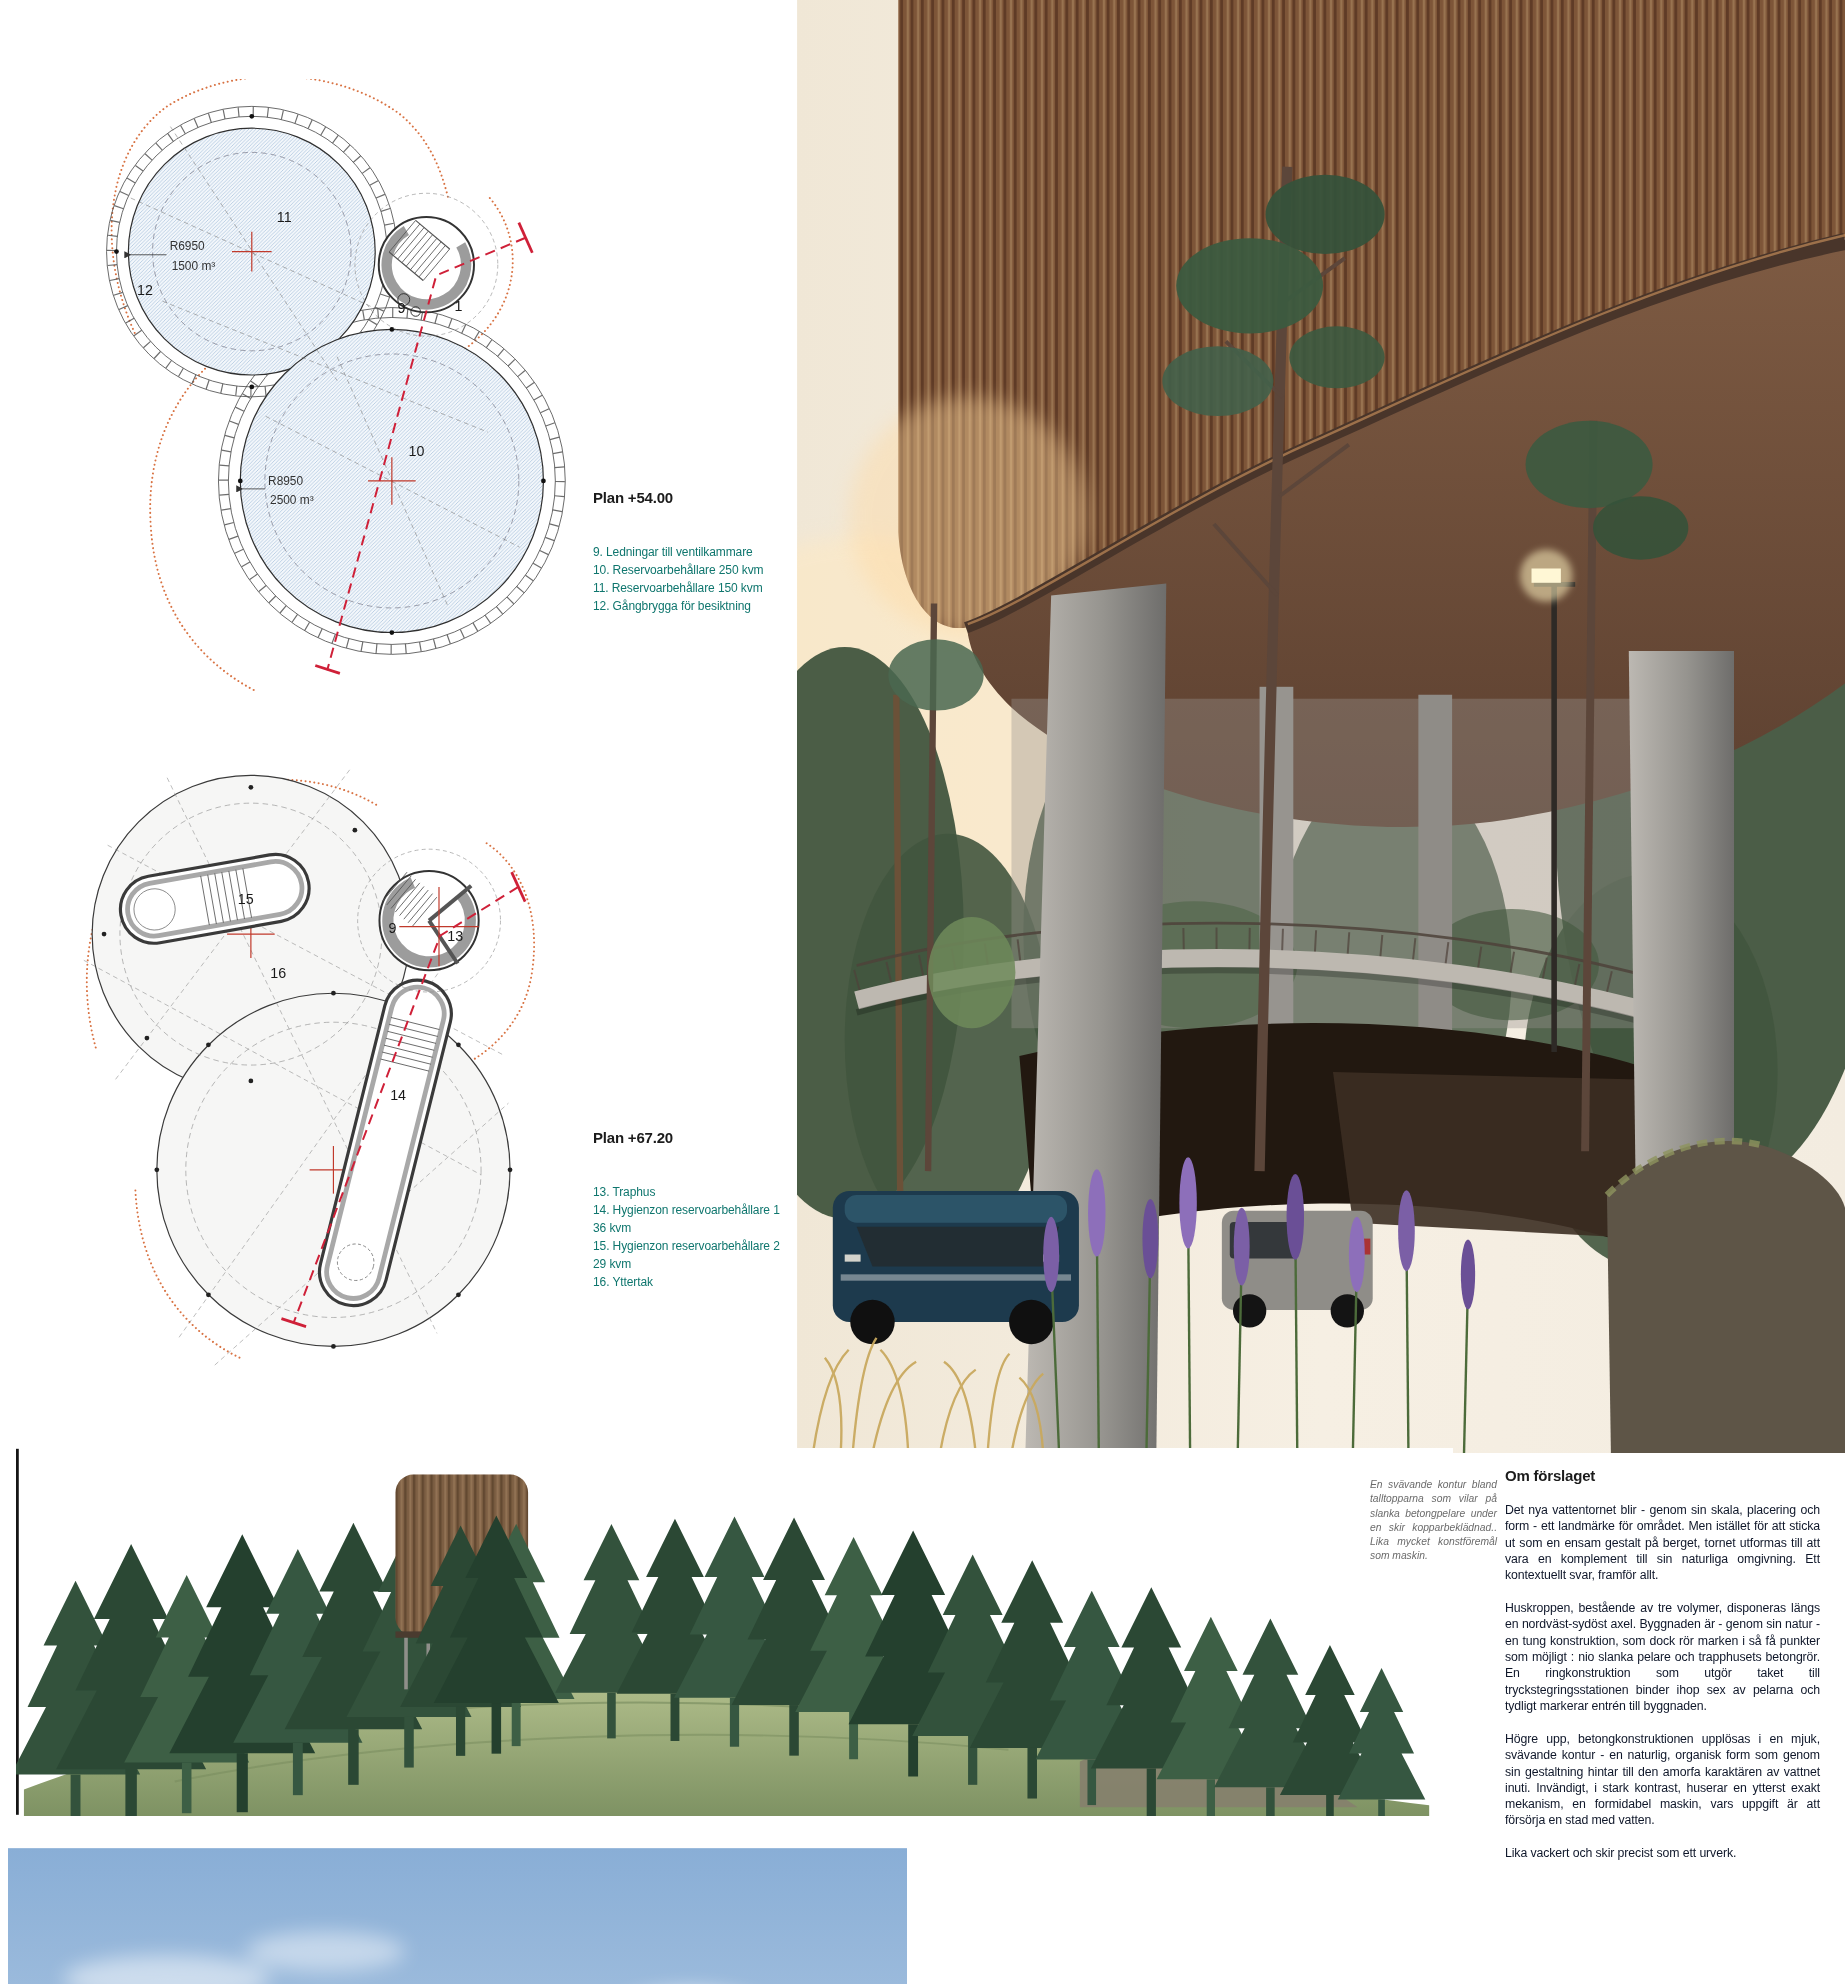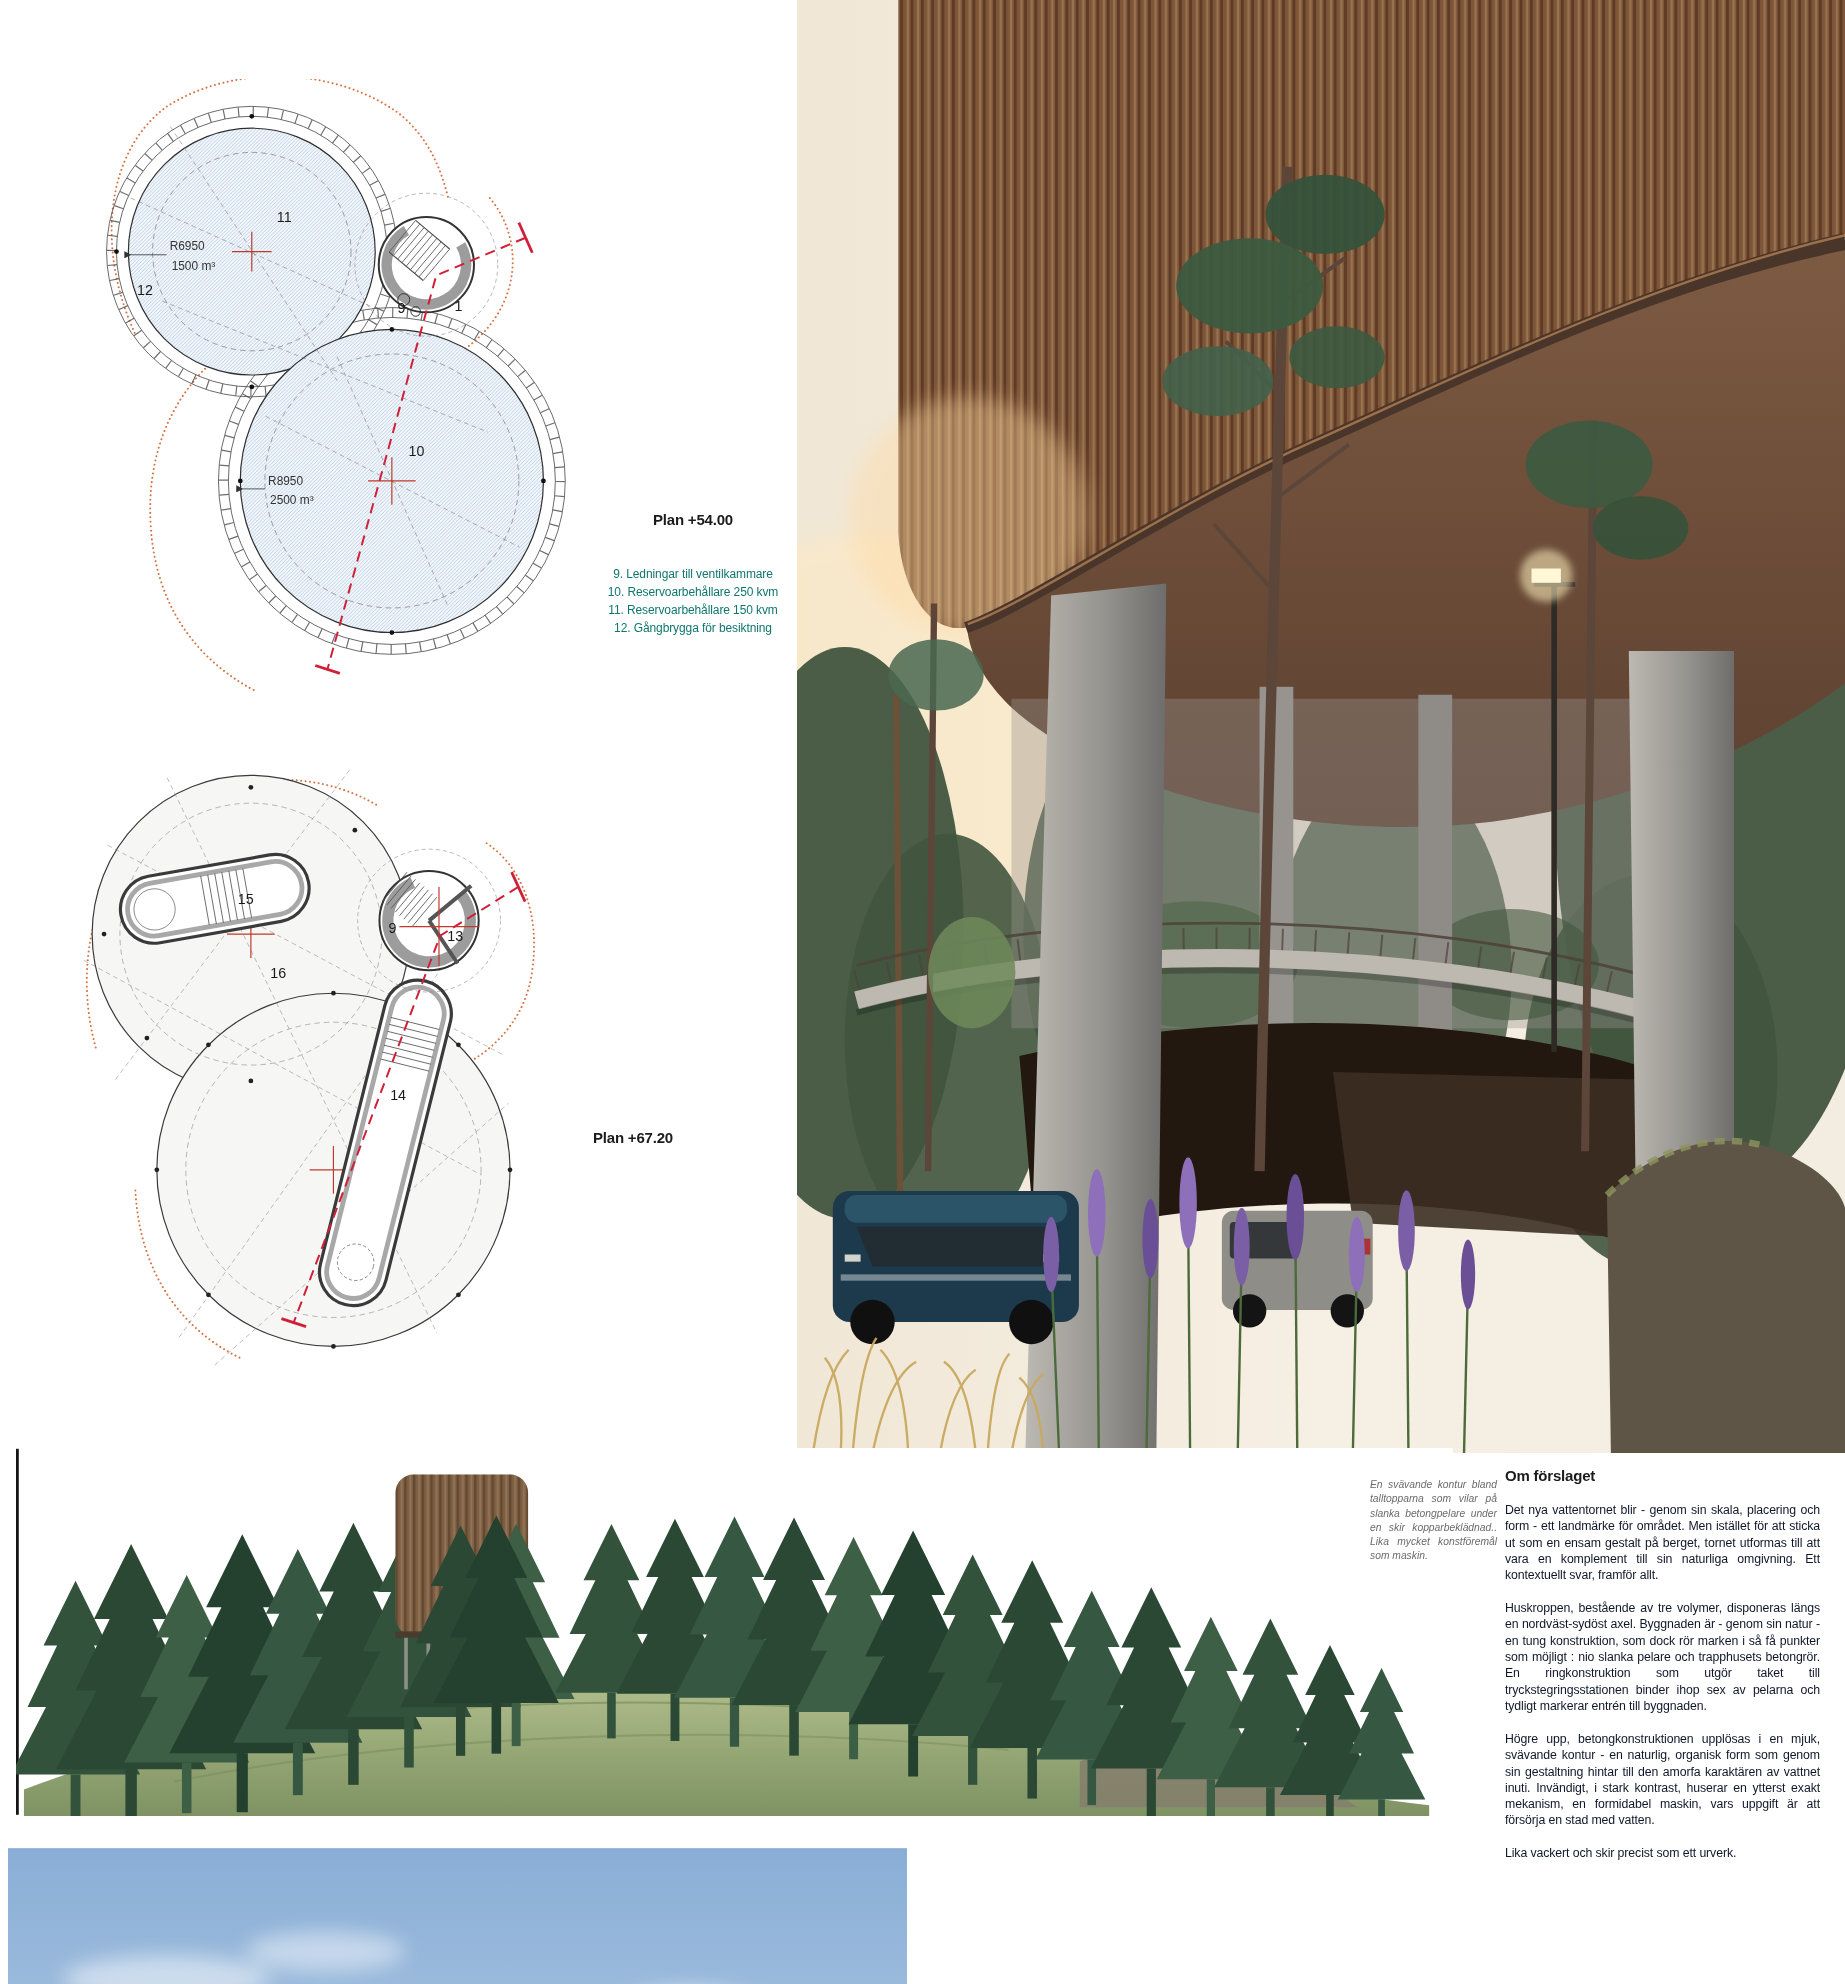--- a/index.html
+++ b/index.html
@@ -172,21 +172,21 @@
   </g>
   <g>
     <text class="plabel" x="448" y="360">11</text>
     <text class="plabel" x="96" y="545">12</text>
     <text class="plabel" x="780" y="950">10</text>
     <text class="plabel" x="752" y="590">9</text>
     <text class="plabel" x="896" y="584">1</text>
   </g>
 </svg>
 
-<div class="abs legend" id="plan1-legend" style="left:593px;top:511px;width:200px;text-align:center;">
+<div class="abs legend" id="plan1-legend" style="left:593px;top:489px;width:200px;">
   <h3>Plan +54.00</h3>
   <div class="gap"></div>
   <ul>
     <li>9. Ledningar till ventilkammare</li>
     <li>10. Reservoarbehållare 250 kvm</li>
     <li>11. Reservoarbehållare 150 kvm</li>
     <li>12. Gångbrygga för besiktning</li>
   </ul>
 </div>
 
@@ -268,20 +268,28 @@
     <text class="plabel" x="560" y="585">16</text>
     <text class="plabel" x="1006" y="492">13</text>
     <text class="plabel" x="858" y="470">9</text>
     <text class="plabel" x="862" y="892">14</text>
   </g>
 </svg>
 
 <div class="abs legend" id="plan2-legend" style="left:593px;top:1129px;width:200px;">
   <h3>Plan +67.20</h3>
   <div class="gap"></div>
+  <ul>
+    <li>13. Traphus</li>
+    <li>14. Hygienzon reservoarbehållare 1</li>
+    <li>36 kvm</li>
+    <li>15. Hygienzon reservoarbehållare 2</li>
+    <li>29 kvm</li>
+    <li>16. Yttertak</li>
+  </ul>
 </div>
 
 <svg class="abs" id="persp" style="left:797px;top:0;" width="1049" height="1453" viewBox="0 0 2642 3660">
   <rect width="2642" height="3660" fill="url(#skyP)"></rect>
   <circle cx="160" cy="1950" r="600" fill="#ffe9c2" opacity=".55" filter="url(#soft)"></circle>
 
   <g fill="#41553e">
     <ellipse cx="120" cy="2350" rx="300" ry="720" opacity=".95"></ellipse>
     <ellipse cx="380" cy="2620" rx="260" ry="520" opacity=".9"></ellipse>
     <ellipse cx="900" cy="2350" rx="330" ry="600" opacity=".85"></ellipse>

